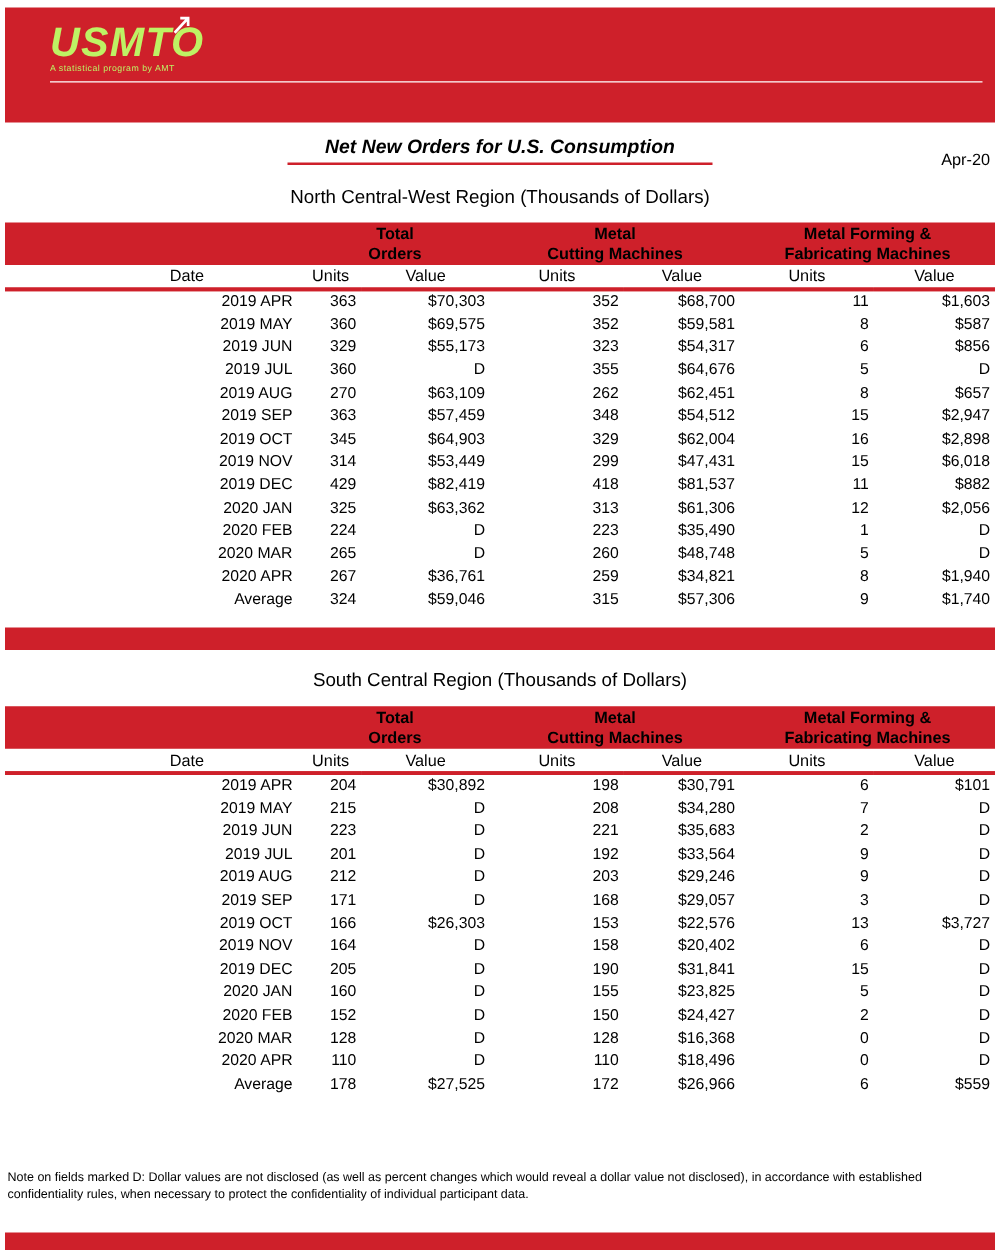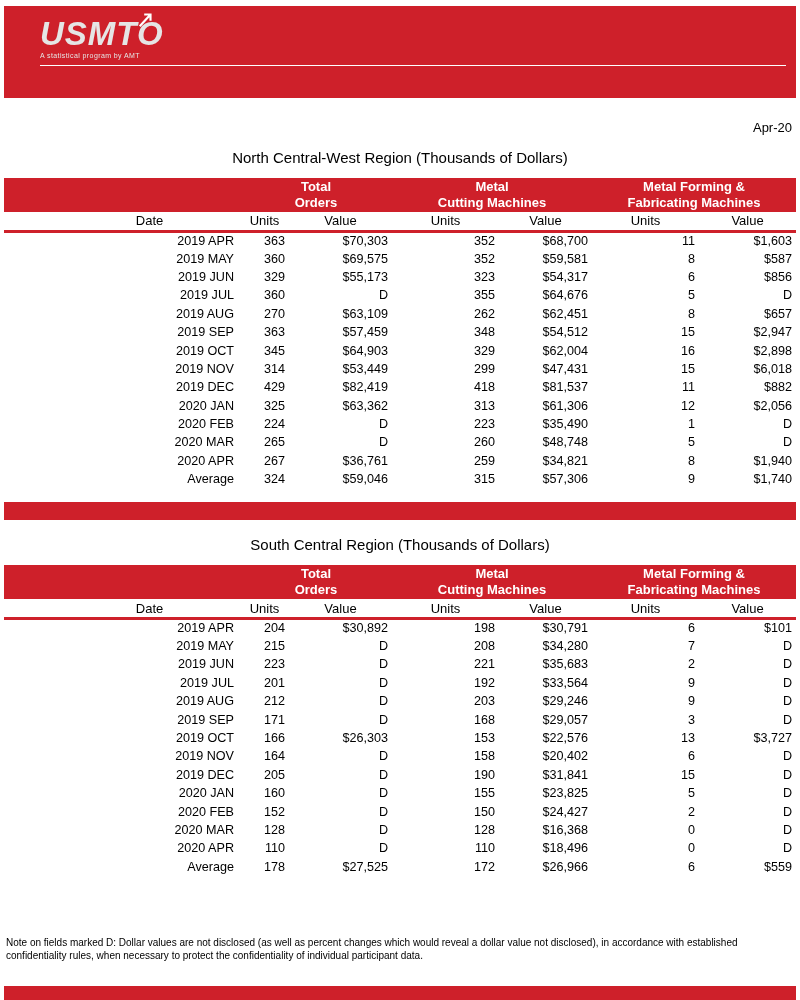--- a/index.html
+++ b/index.html
@@ -2,37 +2,37 @@
 <html style="--red: #CE202A;"><head>
 <meta charset="utf-8">
 <style>
   :root { --red: #CE202A; }
   * { box-sizing: border-box; }
   html, body { margin: 0; padding: 0; background: #fff; }
   body { width: 800px; font-family: "Liberation Sans", sans-serif; color: #000; }
   .page { position: relative; width: 800px; height: 1000px; overflow: hidden; background: #fff; }
 
   
-  .banner { background: var(--red); margin: 6px 4px 0 4px; height: 92px; padding: 11px 10px 0 36px; color: #e5e5e5; }
+  .banner { background: var(--red); margin: 6px 4px 0 4px; height: 92px; padding: 11px 10px 0 36px; color: #bef264; }
   .logo-block { position: relative; width: max-content; }
   .logo-text { font-style: italic; font-weight: bold; font-size: 33px; line-height: 34px; letter-spacing: 1px; }
   .logo-arrow { position: absolute; left: 97px; top: -7px; }
   .logo-tagline { font-size: 7px; letter-spacing: 0.4px; margin-top: 1px; }
   .banner-rule { border-top: 1px solid #fff; margin: 6px 0 7px 0; }
   .banner-subtitle { font-size: 11.5px; font-weight: bold; }
 
   
   .title-row { position: relative; margin-top: 9px; height: 26px; }
   .report-title { display: block; width: max-content; margin: 0 auto; font-style: italic; font-weight: bold; font-size: 15.5px; padding: 2px 30px 3px; border-bottom: 2px solid var(--red); }
   .report-date { position: absolute; right: 8px; top: 13px; font-size: 13px; }
 
   
   .region-title { text-align: center; font-size: 15px; font-weight: normal; margin: 16px 0 12px 0; }
   table.data-table { border-collapse: collapse; table-layout: fixed; width: 792px; margin: 0 4px; }
-  .band-row th { background: var(--red); color: #ffffff; font-size: 13px; font-weight: bold; line-height: 15.5px; padding: 1px 0 2px 0; text-align: center; vertical-align: bottom; }
+  .band-row th { background: var(--red); color: #000000; font-size: 13px; font-weight: bold; line-height: 15.5px; padding: 1px 0 2px 0; text-align: center; vertical-align: bottom; }
   .col-head-row th { font-weight: normal; font-size: 13px; height: 19px; text-align: center; border-bottom: 3px solid var(--red); padding: 0; vertical-align: middle; }
   .col-head-row th.h-date { padding-left: 55px; }
   tbody td { font-size: 12.6px; height: 18.4px; text-align: right; padding: 0 4px 0 0; white-space: nowrap; vertical-align: middle; }
   tbody td.c-date { padding-right: 6px; }
 
   .separator-band { background: var(--red); height: 18px; margin: 14px 4px 0 4px; }
 
   .footnote { margin: 60px 6px 0 6px; font-size: 10px; line-height: 1.35; }
   .footnote b { font-weight: normal; }
   .bottom-band { position: absolute; left: 4px; right: 4px; bottom: 0; height: 14px; background: var(--red); }
@@ -49,20 +49,21 @@
         <svg width="18" height="18" viewBox="0 0 20 20">
             <path d="M3 18 L15 5 M8 5 H15 V12" fill="none" stroke="#ffffff" stroke-width="2.4"></path>
           </svg>
       </span>
       <div class="logo-tagline">A statistical program by AMT</div>
     </div>
     <div class="banner-rule"></div>
   </header>
 
   <div class="title-row">
+    <span class="report-title">Net New Orders for U.S. Consumption</span>
     <span class="report-date">Apr-20</span>
   </div>
 
   <h2 class="region-title">North Central-West Region (Thousands of Dollars)</h2>
   <table class="data-table">
     <colgroup>
       <col style="width:236px">
         <col style="width:49px">
         <col style="width:103px">
         <col style="width:107px">

